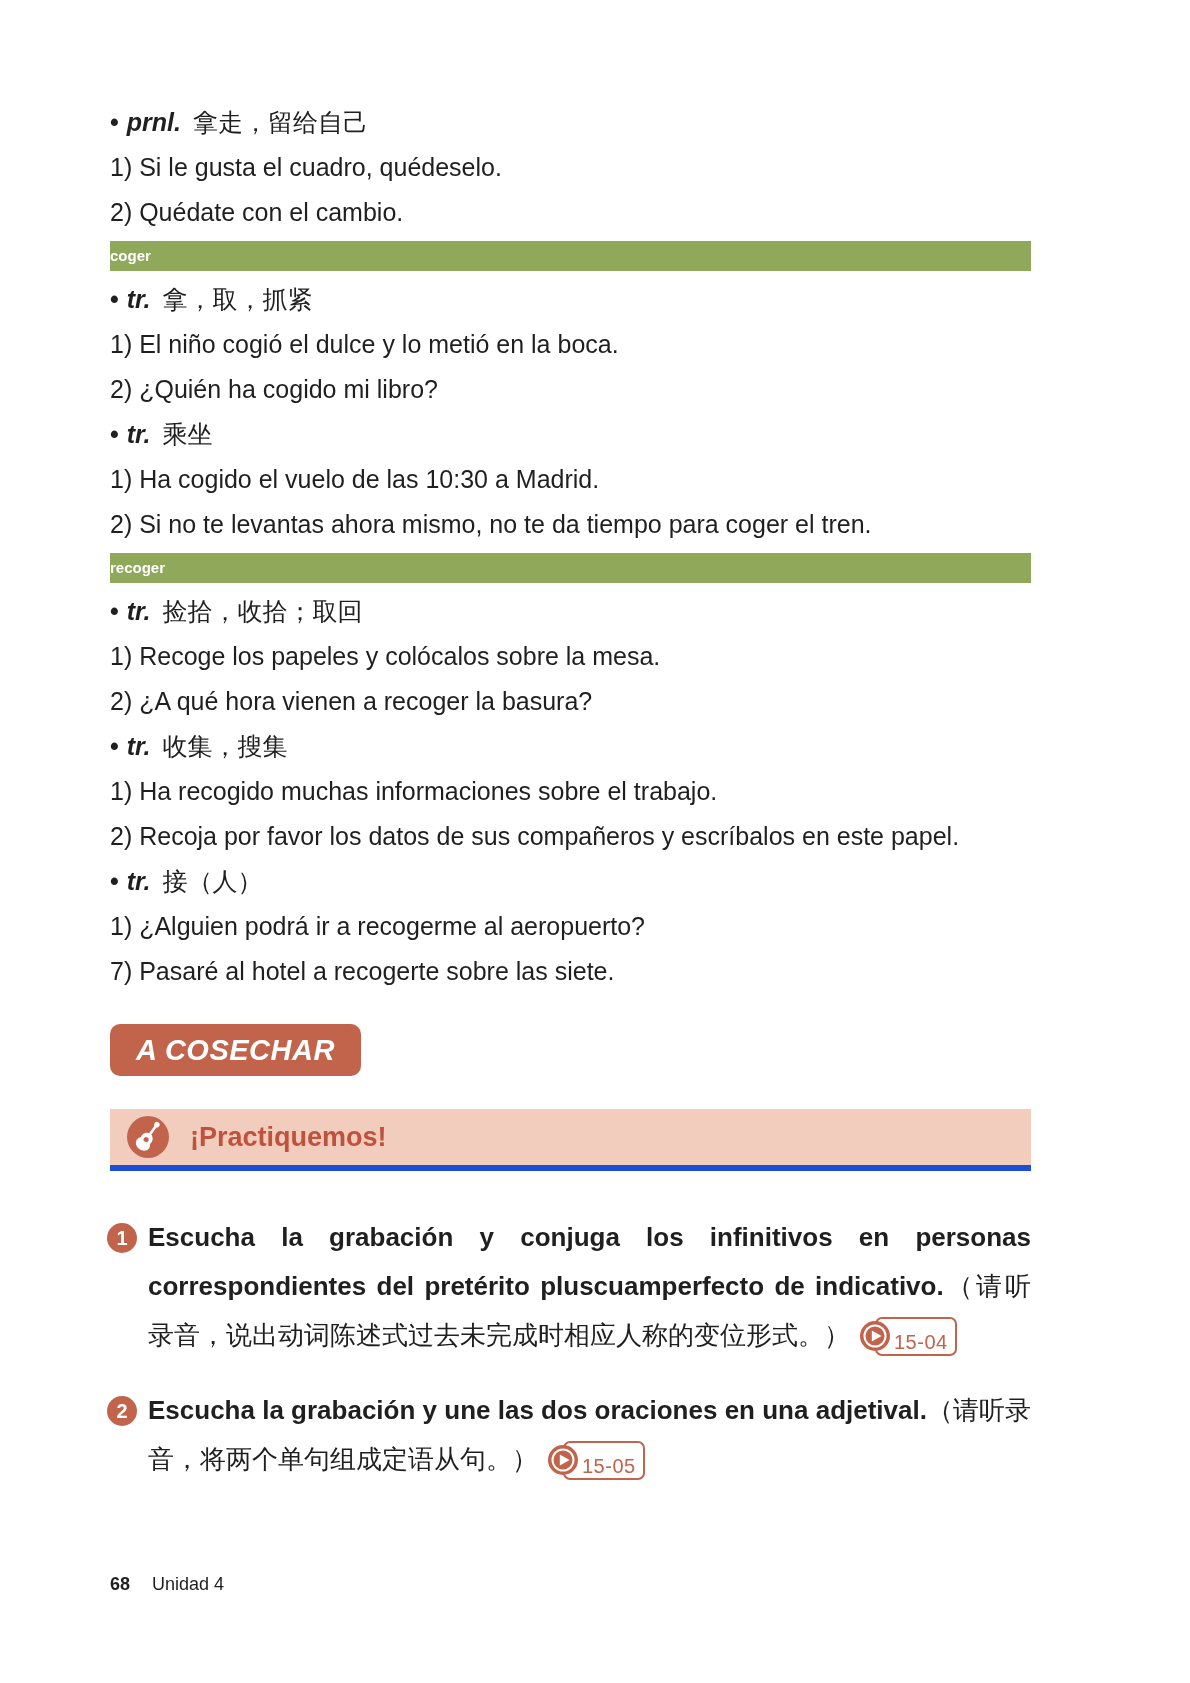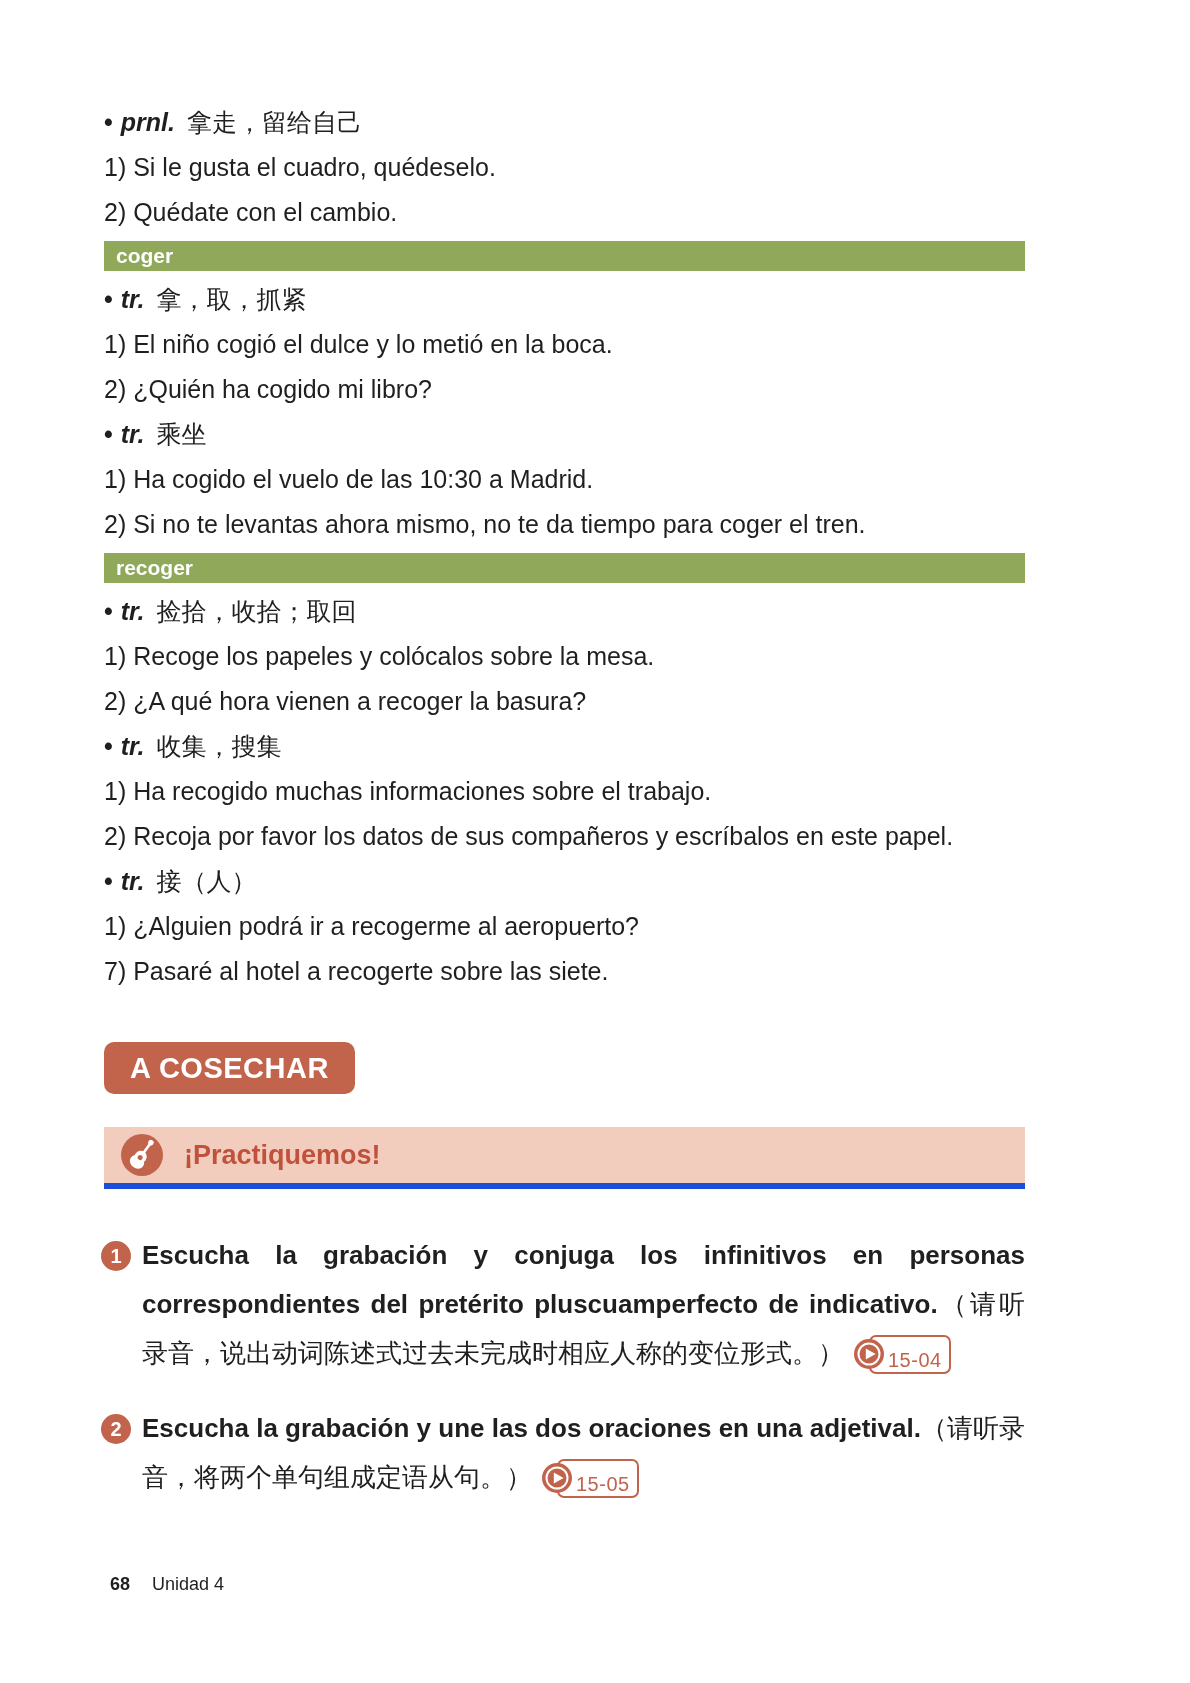--- a/index.html
+++ b/index.html
@@ -1,38 +1,38 @@
 <!DOCTYPE html>
 <html><head>
 <meta charset="utf-8">
 <style>
   html,body{margin:0;padding:0;}
   body{
     width:1190px;height:1683px;background:#ffffff;position:relative;
     font-family:"Liberation Sans","DejaVu Sans",sans-serif;
     color:#1f1f1f;overflow:hidden;
   }
-  .content{position:absolute;left:104px;top:100px;width:921px;}
+  .content{position:absolute;left:110px;top:100px;width:921px;}
 
   
   .dict-line{font-size:25px;line-height:45px;white-space:nowrap;}
   .sense-line .bullet{font-weight:bold;margin-right:8px;}
   .sense-line .pos{font-weight:bold;font-style:italic;margin-right:12px;}
   .sense-line .gloss{font-family:"DejaVu Sans","Liberation Sans",sans-serif;}
   .headword-bar{
     height:30px;line-height:30px;margin:6px 0;
-    background:#90a85a;color:#ffffff;font-weight:bold;font-size:21px;
-    padding-left:12px;box-sizing:border-box;
+    background:#90a85a;color:#ffffff;font-weight:bold;font-size:15px;
+    padding-left:0;box-sizing:border-box;
   }
 
   
   .section-button{
-    display:inline-block;margin-top:48px;
+    display:inline-block;margin-top:30px;
     background:#c2634c;color:#ffffff;font-weight:bold;font-size:29px;
-    line-height:52px;padding:0 26px;border-radius:10px;letter-spacing:.5px;
+    line-height:52px;padding:0 26px;border-radius:10px;letter-spacing:.5px;font-style:italic;
   }
 
   
   .practice-banner{
     margin-top:33px;height:56px;background:#f2cdbd;position:relative;
     border-bottom:6px solid #1d4ed8;
   }
   .banner-icon{position:absolute;left:16px;top:6px;}
   .banner-label{
     position:absolute;left:80px;top:0;line-height:56px;

